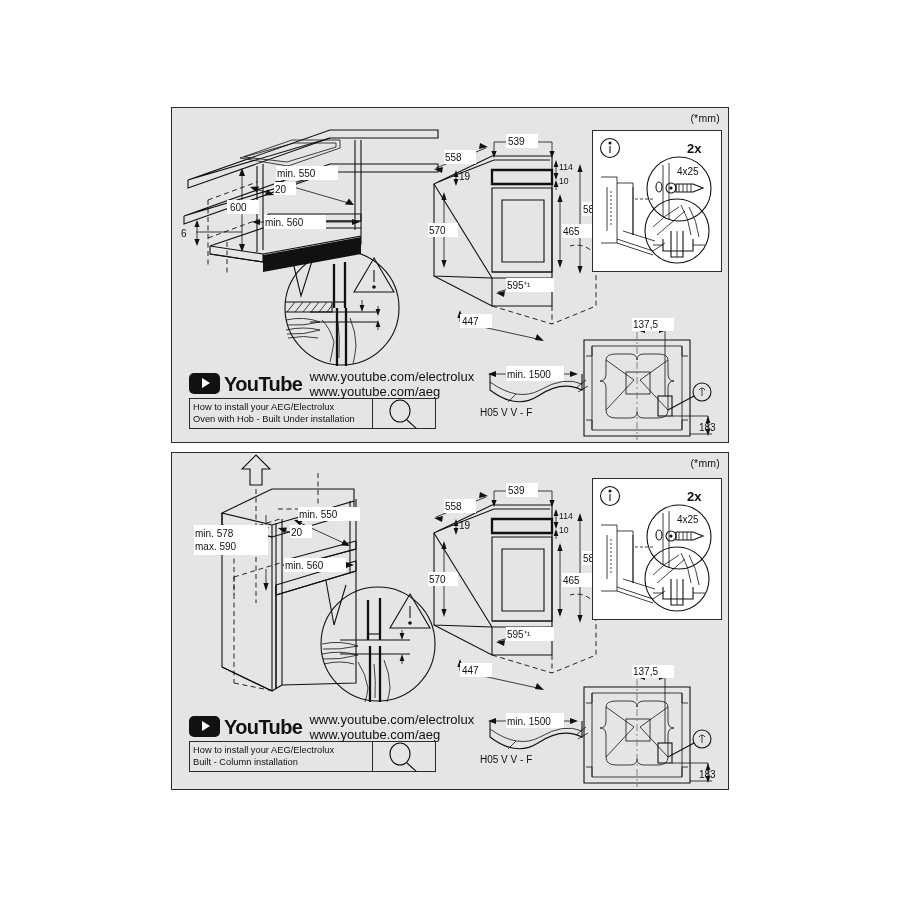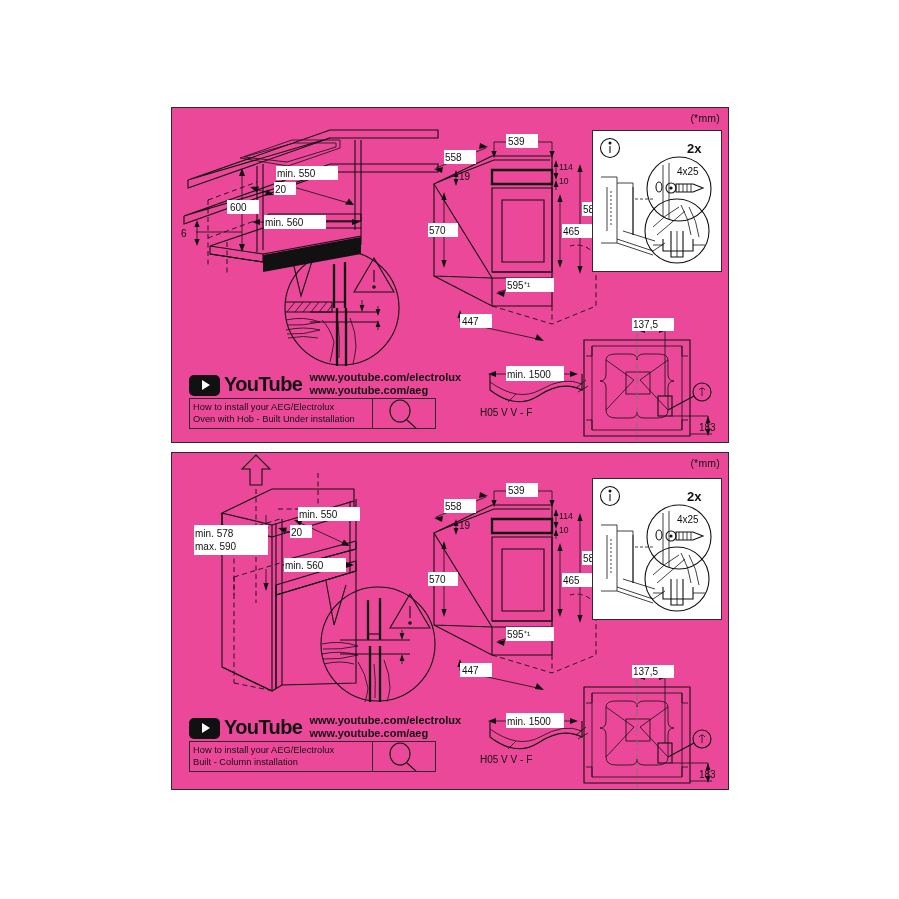--- a/index.html
+++ b/index.html
@@ -1,36 +1,36 @@
 <!DOCTYPE html>
 <html><head>
 <meta charset="utf-8">
 <style>
   html,body{margin:0;padding:0;background:#fff;}
   body{width:899px;height:899px;font-family:"Liberation Sans",sans-serif;color:#111;overflow:hidden;}
   .sheet{position:relative;width:899px;height:899px;background:#fff;}
 
-  .panel{position:absolute;left:171px;width:558px;border:1.6px solid #2b2b2b;background:#ec4899;box-sizing:border-box;}
+  .panel{position:absolute;left:171px;width:558px;border:1.6px solid #2b2b2b;background:#e5e5e5;box-sizing:border-box;}
   #panel-top{top:107px;height:336px;}
   #panel-bottom{top:452px;height:338px;}
 
   .unit-label{position:absolute;right:8px;top:4px;font-size:10.5px;letter-spacing:.2px;}
 
   svg{display:block;}
   .fig{position:absolute;}
 
   
   .yt-block{position:absolute;left:17px;width:247px;}
   .yt-row{display:flex;align-items:center;gap:7px;height:28px;}
-  .yt-logo{display:flex;align-items:flex-end;gap:4px;}
+  .yt-logo{display:flex;align-items:flex-start;gap:4px;}
   .yt-badge{width:31px;height:21px;background:#111;border-radius:5px;display:flex;align-items:center;justify-content:center;}
   .yt-badge .tri{width:0;height:0;border-left:8px solid #fff;border-top:5px solid transparent;border-bottom:5px solid transparent;margin-left:2px;}
   .yt-word{font-size:20px;font-weight:700;letter-spacing:-.6px;color:#111;font-family:"Liberation Sans",sans-serif;}
   .yt-urls{display:flex;flex-direction:column;justify-content:center;line-height:1.18;}
-  .yt-urls span{font-size:11px;font-weight:700;color:#111;white-space:nowrap;}
+  .yt-urls span{font-size:13px;font-weight:400;color:#111;white-space:nowrap;}
   .cap-box{display:flex;border:1.4px solid #2b2b2b;height:31px;box-sizing:border-box;}
   .cap-text{flex:1;display:flex;flex-direction:column;align-items:flex-start;justify-content:center;line-height:1.22;padding:0 3px;}
   .cap-text span{font-size:9.3px;white-space:nowrap;}
   .cap-icon{width:62px;border-left:1.4px solid #2b2b2b;position:relative;}
 
   .dim{font-size:10px;fill:#111;font-family:"Liberation Sans",sans-serif;}
   .dim-sm{font-size:8.6px;fill:#111;font-family:"Liberation Sans",sans-serif;}
   .dim-b{font-size:13px;font-weight:700;fill:#111;font-family:"Liberation Sans",sans-serif;}
   .ln{stroke:#111;fill:none;stroke-width:1.1;}
   .ln-t{stroke:#111;fill:none;stroke-width:.8;}

